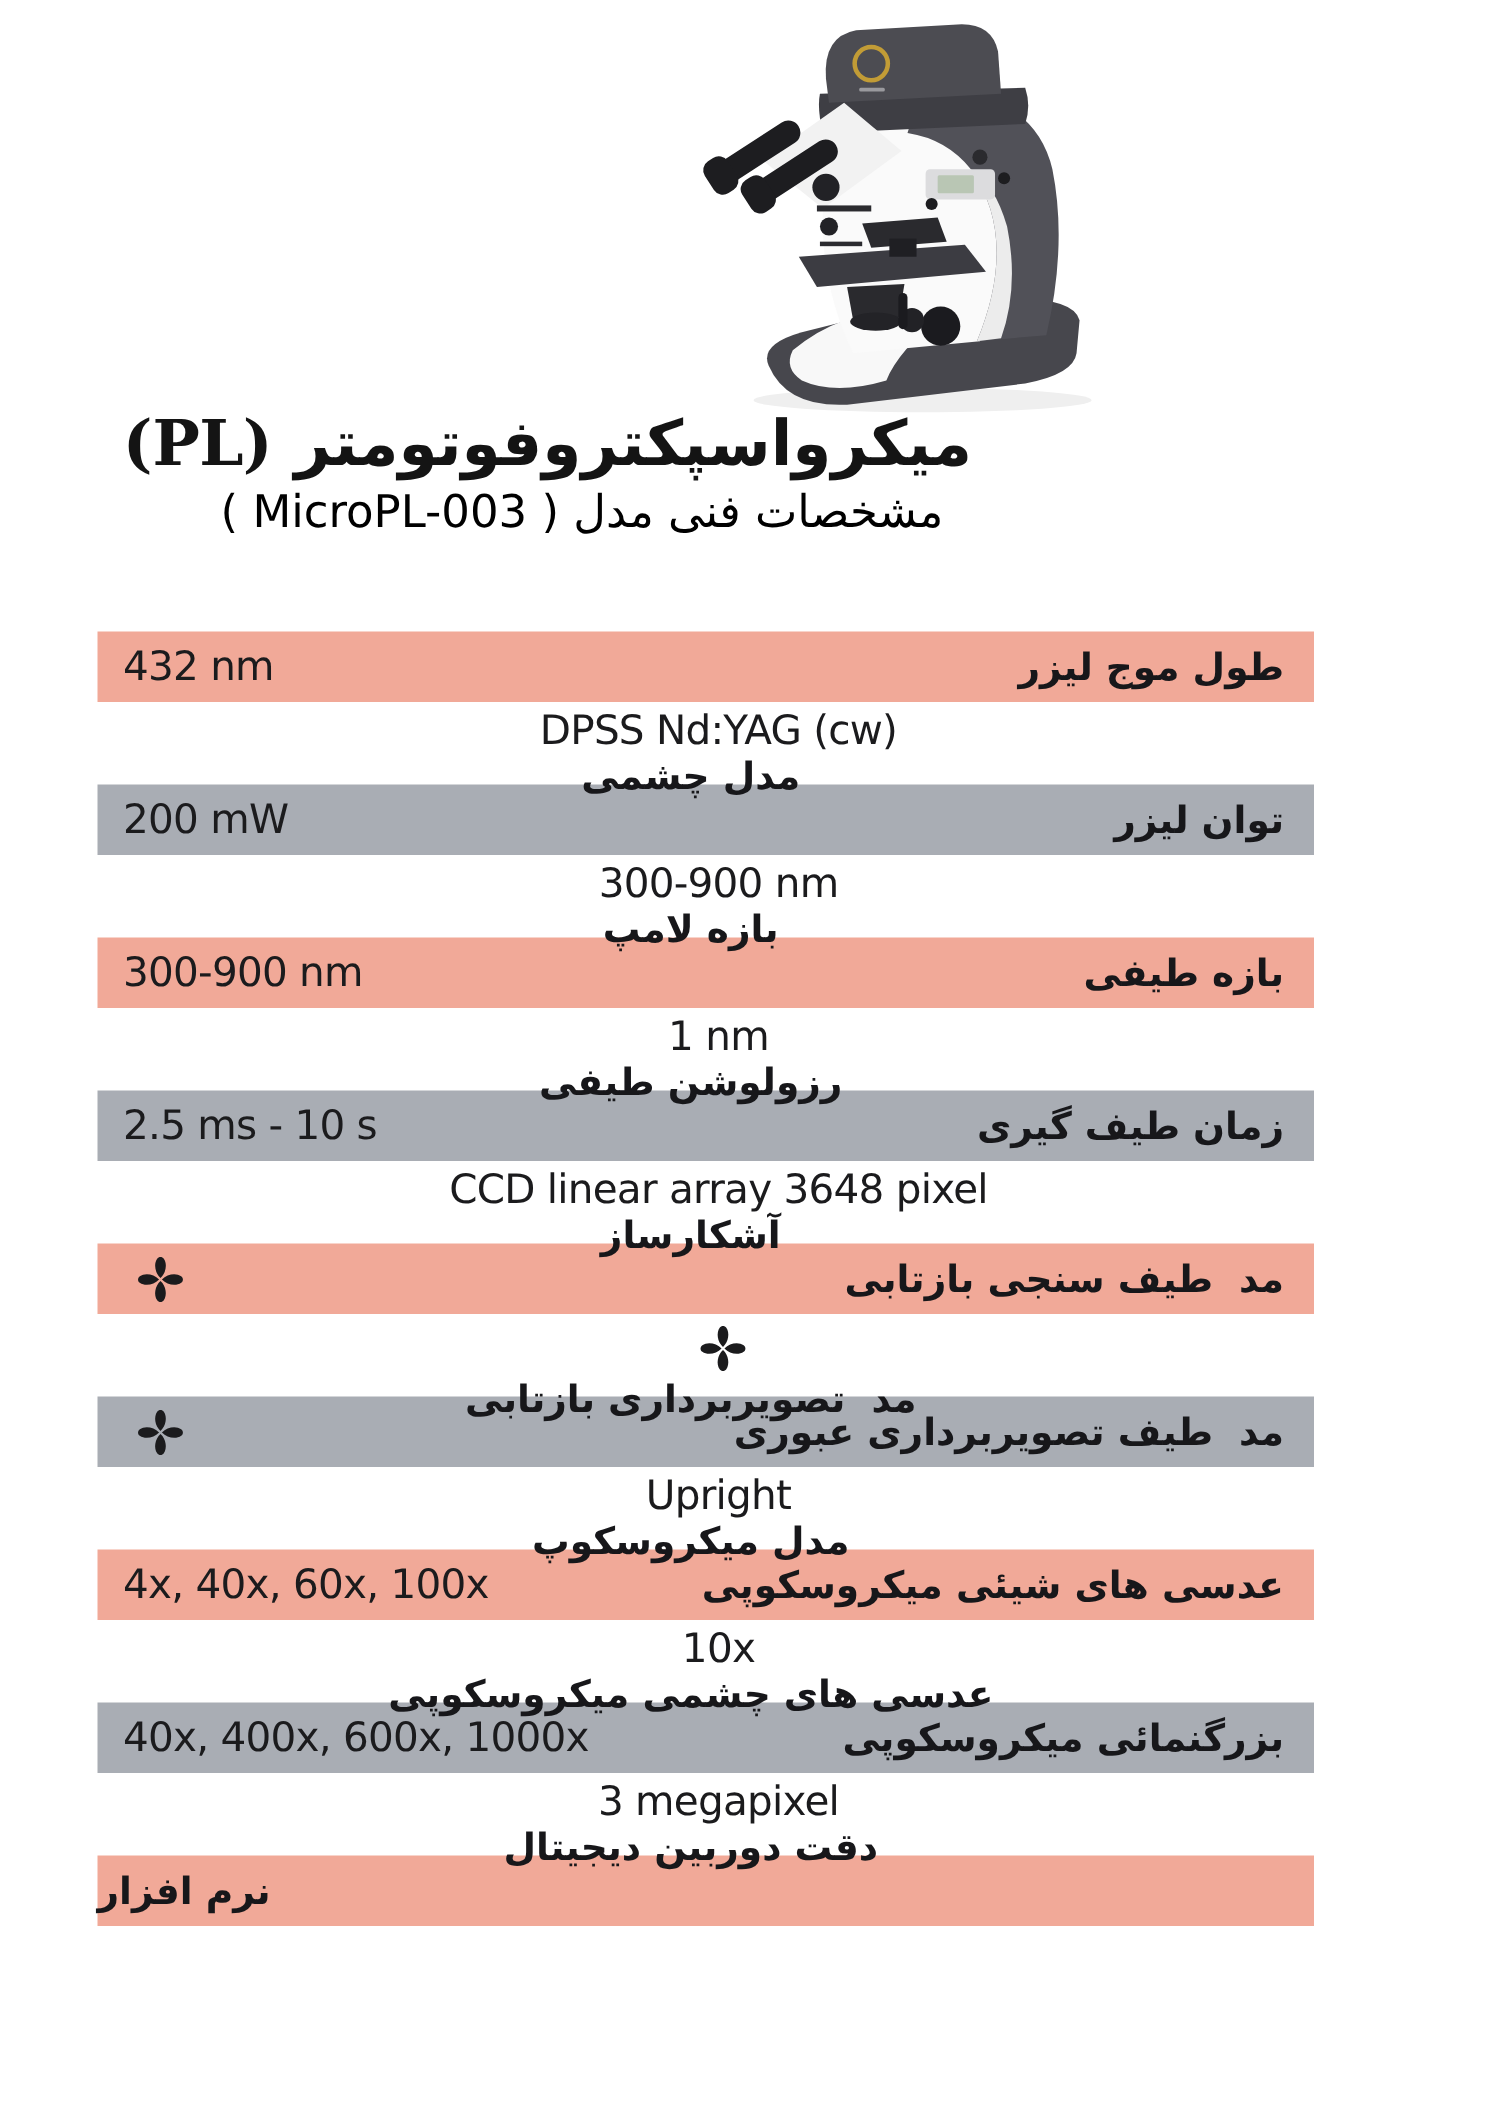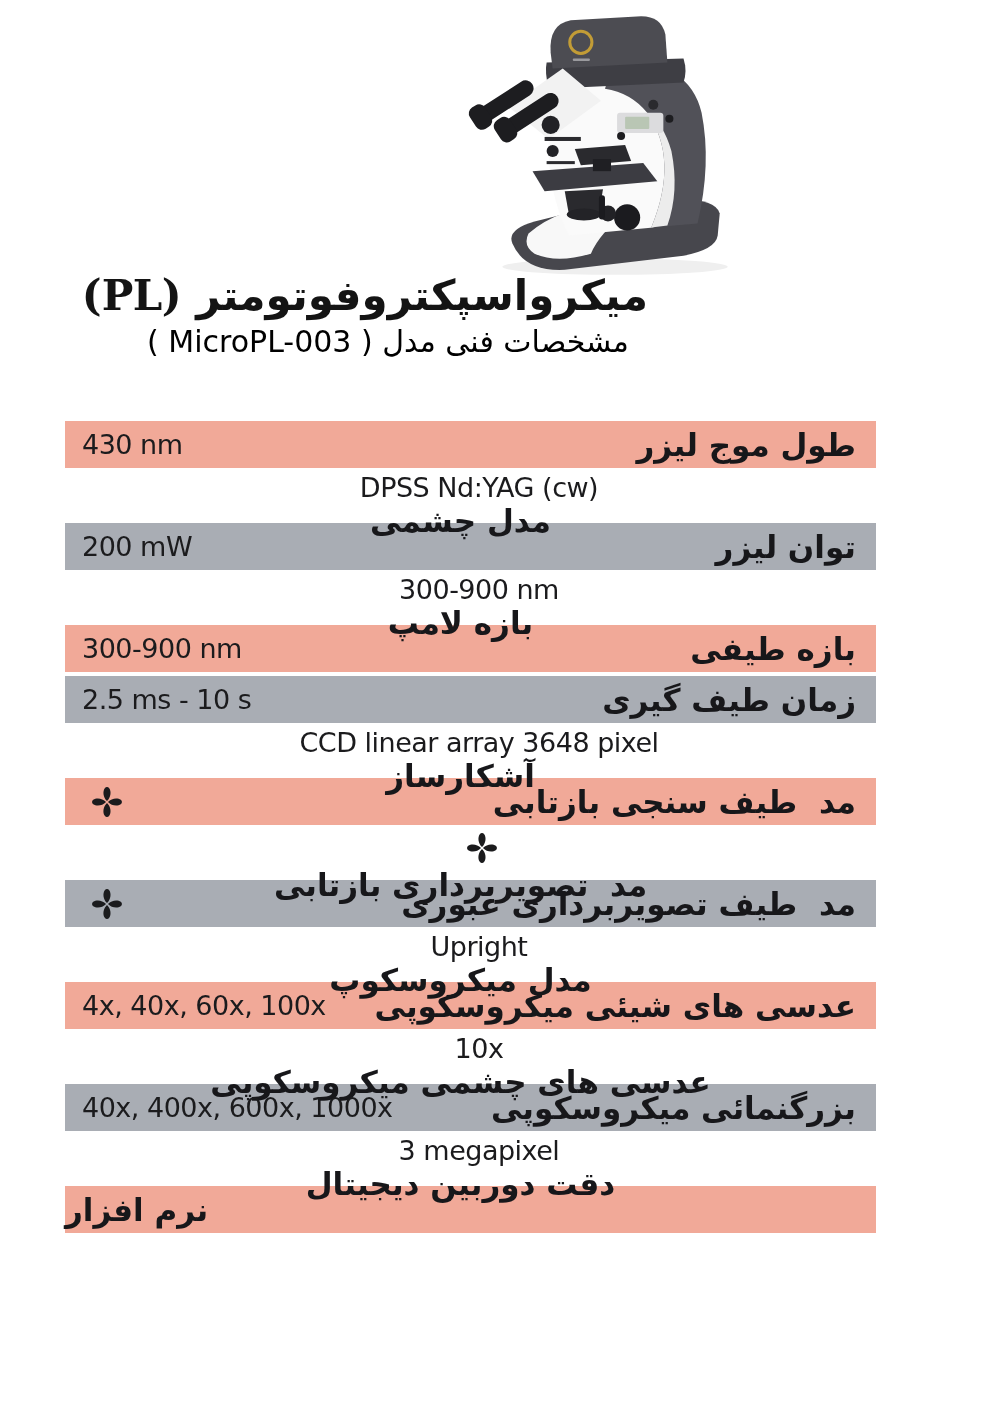--- a/index.html
+++ b/index.html
@@ -37,21 +37,21 @@
   .value-cell {
     display:flex; align-items:center; padding-left:17px;
     direction:ltr; text-align:left;
   }
   .spec-value {
     font-size:27px; color:#1b1b1d; letter-spacing:-0.5px; white-space:pre;
   }
   .flower { width:38px; height:38px; margin-left:6px; display:block; }
   .spec-label {
     direction:rtl; text-align:right; padding-right:20px;
-    font-size:31px; font-weight:bold; color:#17171a; white-space:pre;
+    font-size:25px; font-weight:bold; color:#17171a; white-space:pre;
   }
 </style>
 </head>
 <body>
 
 <div class="page">
 
   <svg class="hero" viewBox="0 0 320 272" xmlns="http://www.w3.org/2000/svg" aria-hidden="true">
     <ellipse cx="168" cy="257" rx="112" ry="8" fill="#efefef"></ellipse>
 
@@ -110,21 +110,21 @@
     <div class="title">
       <span>میکرواسپکتروفوتومتر</span>
       <span class="latin">(PL)</span>
     </div>
     <div class="subtitle">مشخصات فنی  مدل ( MicroPL-003 )</div>
   </div>
 
   <div class="spec-table">
     <div class="spec-row bg-salmon">
       <div class="value-cell">
-        <span class="spec-value">430 nm</span>
+        <span class="spec-value">432 nm</span>
 
       </div>
       <span class="spec-label" dir="rtl">طول موج لیزر</span>
     </div>
 
     <div class="spec-row bg-white">
       <div class="value-cell">
         <span class="spec-value">DPSS Nd:YAG (cw)</span>
 
       </div>
@@ -148,20 +148,27 @@
     </div>
 
     <div class="spec-row bg-salmon">
       <div class="value-cell">
         <span class="spec-value">300-900 nm</span>
 
       </div>
       <span class="spec-label" dir="rtl">بازه طیفی</span>
     </div>
 
+    <div class="spec-row bg-white">
+      <div class="value-cell">
+        <span class="spec-value">1 nm</span>
+
+      </div>
+      <span class="spec-label" dir="rtl">رزولوشن طیفی</span>
+    </div>
 
     <div class="spec-row bg-gray">
       <div class="value-cell">
         <span class="spec-value">2.5 ms - 10 s</span>
 
       </div>
       <span class="spec-label" dir="rtl">زمان طیف گیری</span>
     </div>
 
     <div class="spec-row bg-white">

